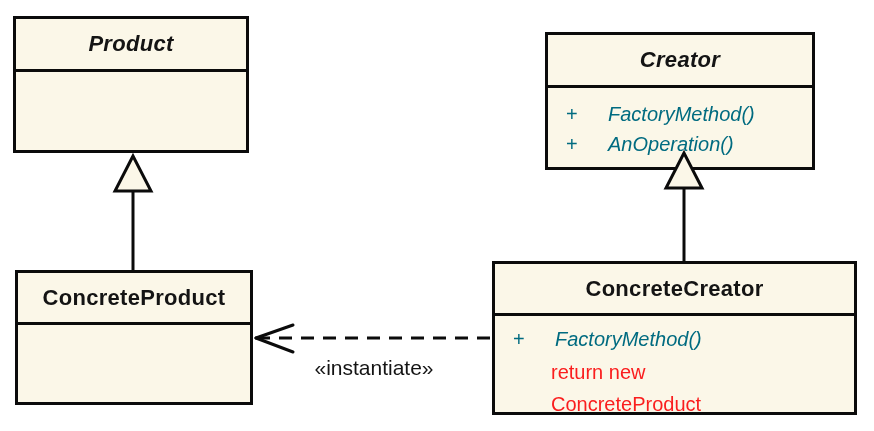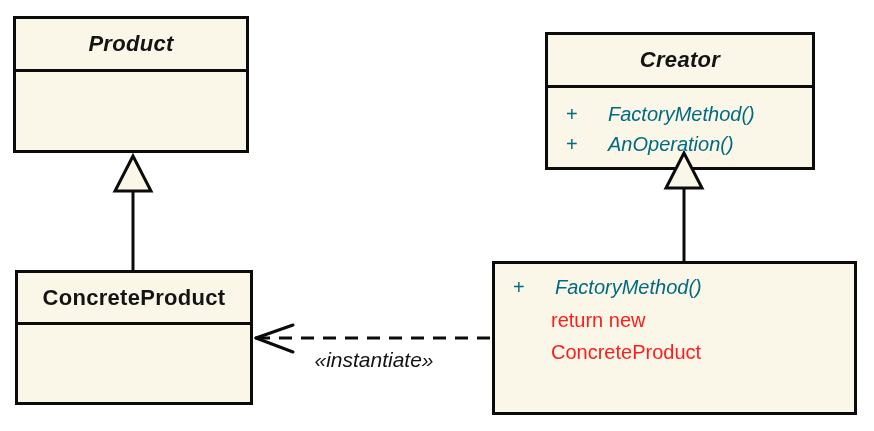--- a/index.html
+++ b/index.html
@@ -63,27 +63,26 @@
   
   #arrow-layer {
     position: absolute;
     left: 0; top: 0;
     width: 874px; height: 431px;
     pointer-events: none;
   }
   
   #instantiate-label {
     position: absolute;
-    left: 284px; top: 348px;
+    left: 284px; top: 356px;
     width: 180px;
     text-align: center;
     font-size: 21px;
     color: #141414;
     white-space: nowrap;
-    font-style: italic;
   }
 </style>
 </head>
 <body>
 
 <div class="cls abstract" id="box-product">
   <div class="title">Product</div>
   <div class="body"></div>
 </div>
 
@@ -100,20 +99,21 @@
     </div>
   </div>
 </div>
 
 <div class="cls" id="box-concrete-product">
   <div class="title">ConcreteProduct</div>
   <div class="body"></div>
 </div>
 
 <div class="cls" id="box-concrete-creator">
+  <div class="title">ConcreteCreator</div>
   <div class="body">
     <div class="member-row">
       <span class="vis">+</span>
       <span class="sig">FactoryMethod()</span>
     </div>
     <div class="note-line">return new</div>
     <div class="note-line">ConcreteProduct</div>
   </div>
 </div>
 

